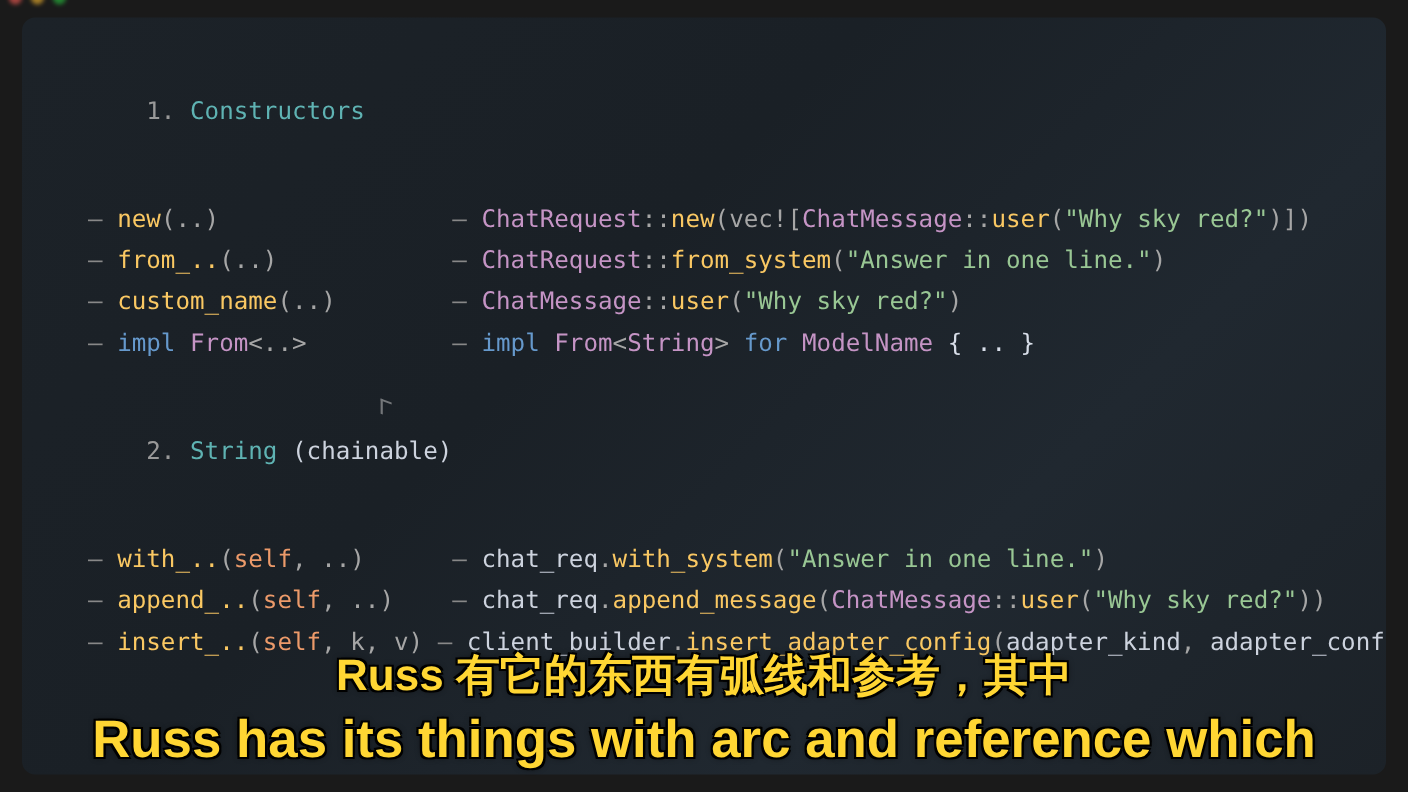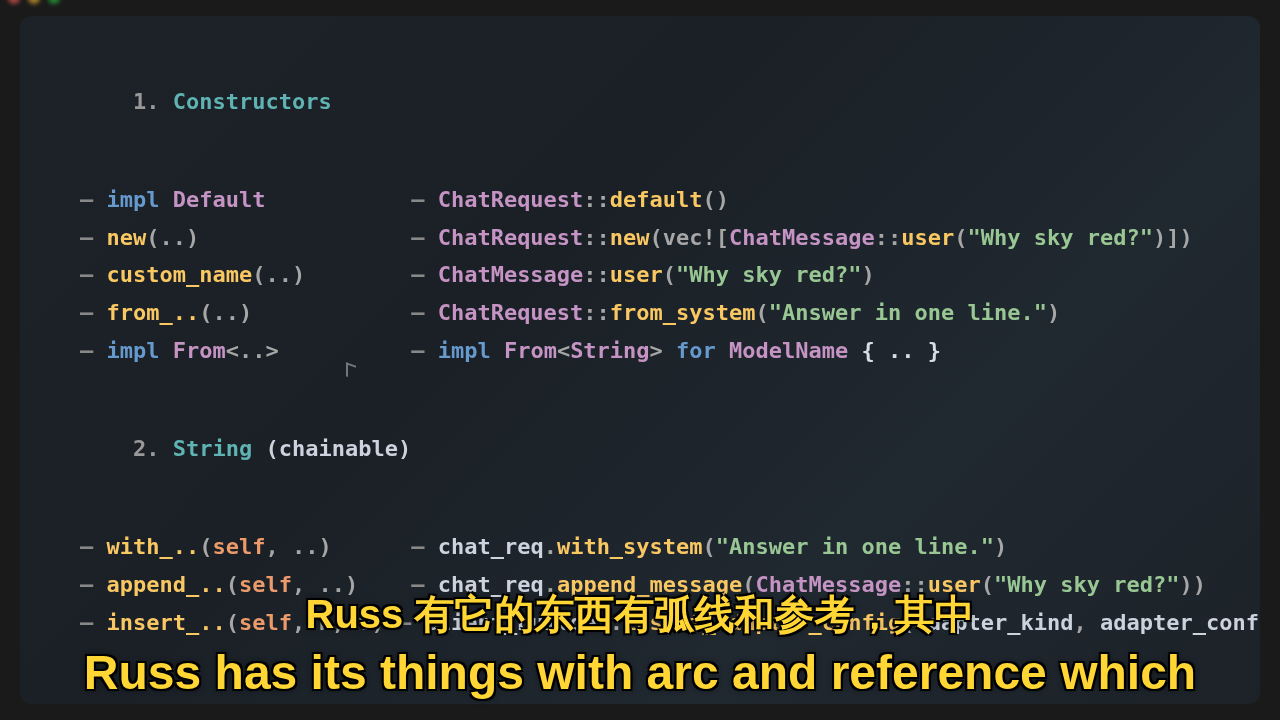--- a/index.html
+++ b/index.html
@@ -38,21 +38,20 @@
     border-radius: 50%;
     display: inline-block;
   }
   .tl-red { background: #ff5f56; }
   .tl-yellow { background: #ffbd2e; }
   .tl-green { background: #27c93f; }
   .line {
     margin-bottom: 6px;
     white-space: pre;
     line-height: 1.45;
-    font-weight: bold;
   }
   .gap { height: 28px; }
   .num { color: #999; }
   .heading { color: #5fb3b3; }
   .dash { color: #888; }
   .kw { color: #6699cc; }
   .ty { color: #c594c5; }
   .fn { color: #fac863; }
   .param { color: #ec9a6a; }
   .str { color: #99c794; }
@@ -111,27 +110,26 @@
     <span class="tl-green"></span>
 </div>
 
 <div class="window">
 
   <div class="line">
     <span class="num">1.</span><span> </span><span class="heading">Constructors</span>
   </div>
   <div class="gap"></div>
 
-  <div class="line"><span class="dash">—</span><span> </span><span class="kw">impl</span><span> </span><span class="ty">Default</span><span>           </span><span class="dash">—</span><span> </span><span class="ty">ChatRequest</span><span class="punct">::</span><span class="fn">default</span><span class="punct">()</span></div>
 
   <div class="line"><span class="dash">—</span><span> </span><span class="fn">new</span><span class="punct">(..)</span><span>                </span><span class="dash">—</span><span> </span><span class="ty">ChatRequest</span><span class="punct">::</span><span class="fn">new</span><span class="punct">(vec![</span><span class="ty">ChatMessage</span><span class="punct">::</span><span class="fn">user</span><span class="punct">(</span><span class="str">"Why sky red?"</span><span class="punct">)</span><span class="punct">])</span></div>
 
+  <div class="line"><span class="dash">—</span><span> </span><span class="fn">from_..</span><span class="punct">(..)</span><span>            </span><span class="dash">—</span><span> </span><span class="ty">ChatRequest</span><span class="punct">::</span><span class="fn">from_system</span><span class="punct">(</span><span class="str">"Answer in one line."</span><span class="punct">)</span></div>
+
   <div class="line"><span class="dash">—</span><span> </span><span class="fn">custom_name</span><span class="punct">(..)</span><span>        </span><span class="dash">—</span><span> </span><span class="ty">ChatMessage</span><span class="punct">::</span><span class="fn">user</span><span class="punct">(</span><span class="str">"Why sky red?"</span><span class="punct">)</span></div>
-
-  <div class="line"><span class="dash">—</span><span> </span><span class="fn">from_..</span><span class="punct">(..)</span><span>            </span><span class="dash">—</span><span> </span><span class="ty">ChatRequest</span><span class="punct">::</span><span class="fn">from_system</span><span class="punct">(</span><span class="str">"Answer in one line."</span><span class="punct">)</span></div>
 
   <div class="line"><span class="dash">—</span><span> </span><span class="kw">impl</span><span> </span><span class="ty">From</span><span class="punct">&lt;..&gt;</span><span>          </span><span class="dash">—</span><span> </span><span class="kw">impl</span><span> </span><span class="ty">From</span><span class="punct">&lt;</span><span class="ty">String</span><span class="punct">&gt;</span><span> </span><span class="kw">for</span><span> </span><span class="ty">ModelName</span><span class="brace"> { .. }</span></div>
 
   <div class="gap"></div>
 
   <div class="line">
     <span class="num">2.</span><span> </span><span class="heading">String</span><span> </span><span class="plain">(chainable)</span>
   </div>
   <div class="gap"></div>
 

